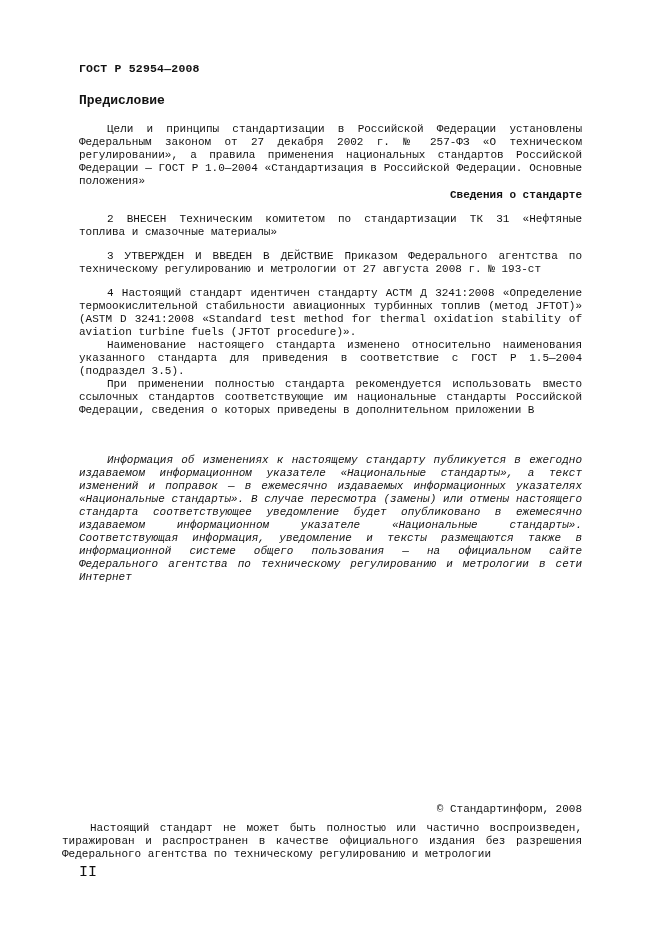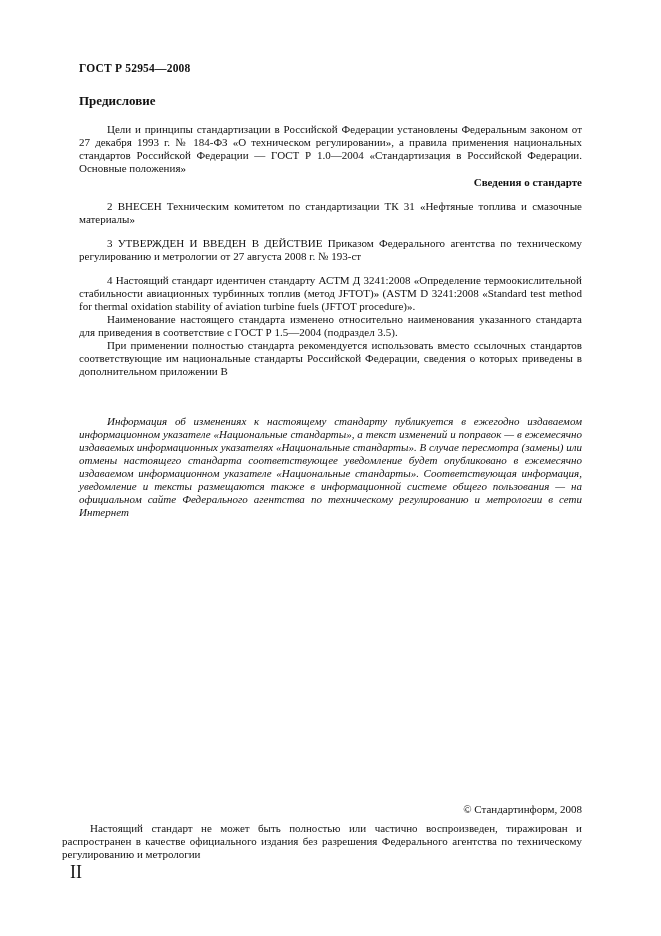--- a/index.html
+++ b/index.html
@@ -7,21 +7,21 @@
     padding: 0;
     background: #ffffff;
   }
   .page {
     position: relative;
     width: 661px;
     height: 936px;
     background: #ffffff;
     box-sizing: border-box;
     padding: 62px 79px 0 79px;
-    font-family: Liberation Serif, serif;
+    font-family: Liberation Mono, monospace;
     font-size: 11px;
     line-height: 13px;
     color: #111111;
     overflow: hidden;
   }
   .doc-number {
     font-weight: bold;
     font-size: 11.5px;
     letter-spacing: 0.2px;
   }
@@ -64,34 +64,34 @@
     position: absolute;
     top: 822px;
     left: 62px;
     right: 79px;
     text-align: justify;
     text-indent: 28px;
   }
   .page-number {
     position: absolute;
     top: 866px;
-    left: 70px;
-    font-size: 18px;
+    left: 79px;
+    font-size: 15px;
   }
 </style>
 </head>
 <body>
 
 <div class="page">
 
   <div class="doc-number">ГОСТ Р 52954—2008</div>
 
   <div class="title">Предисловие</div>
 
-  <p class="para">Цели и принципы стандартизации в Российской Федерации установлены Федеральным законом от 27 декабря 1993 г. № 184-ФЗ «О техническом регулировании», а правила применения национальных стандартов Российской Федерации — ГОСТ Р 1.0—2004 «Стандартизация в Российской Федерации. Основные положения»</p>
+  <p class="para">Цели и принципы стандартизации в Российской Федерации установлены Федеральным законом от 27 декабря 2002 г. № 257-ФЗ «О техническом регулировании», а правила применения национальных стандартов Российской Федерации — ГОСТ Р 1.0—2004 «Стандартизация в Российской Федерации. Основные положения»</p>
 
   <p class="para section-heading">Сведения о стандарте</p>
 
 
   <p class="para item">2 ВНЕСЕН Техническим комитетом по стандартизации ТК 31 «Нефтяные топлива и смазочные материалы»</p>
 
   <p class="para item">3 УТВЕРЖДЕН И ВВЕДЕН В ДЕЙСТВИЕ Приказом Федерального агентства по техническому регулированию и метрологии от 27 августа 2008 г. № 193-ст</p>
 
   <p class="para item">4 Настоящий стандарт идентичен стандарту АСТМ Д 3241:2008 «Определение термоокислительной стабильности авиационных турбинных топлив (метод JFTOT)» (ASTM D 3241:2008 «Standard test method for thermal oxidation stability of aviation turbine fuels (JFTOT procedure)».</p>
 

